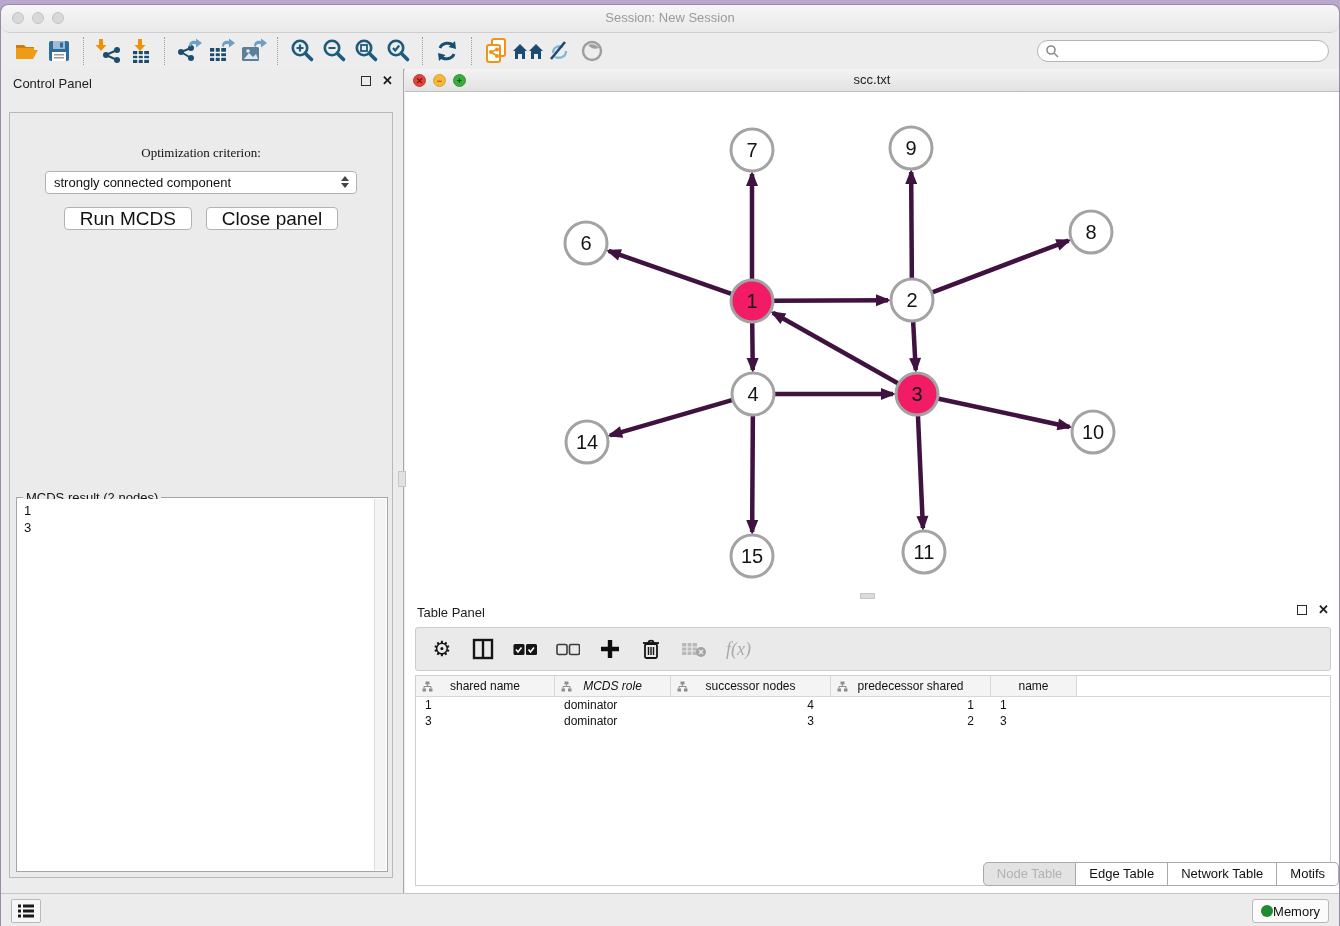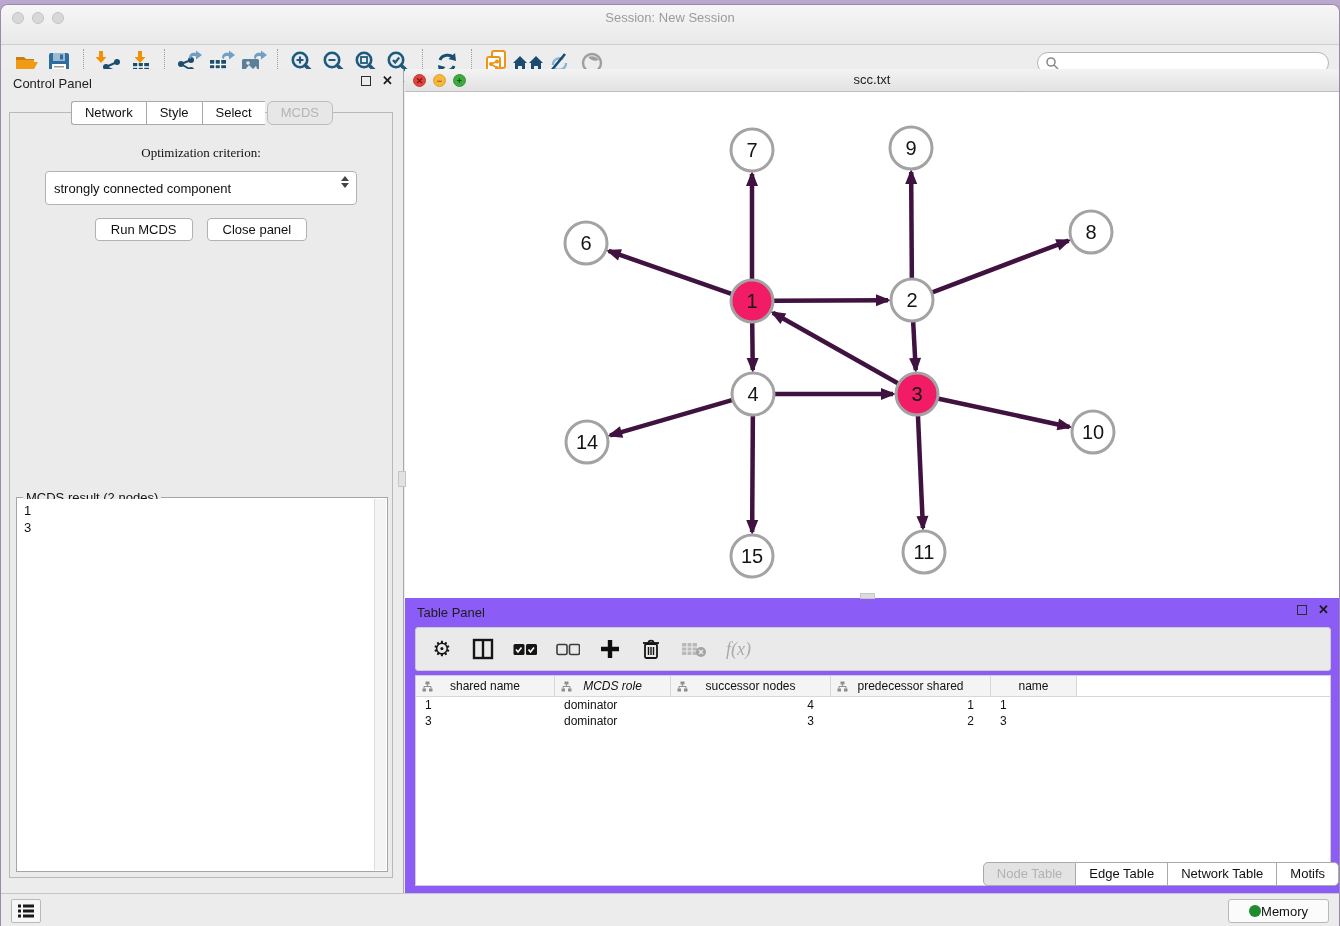--- a/index.html
+++ b/index.html
@@ -4,22 +4,22 @@
 <style>
   * { box-sizing: border-box; margin: 0; padding: 0; }
   html,body { width:1340px; height:926px; overflow:hidden; }
   body { background:#b9a7ce; font-family:"Liberation Sans", sans-serif; position:relative; }
 
   .window { position:absolute; top:4px; left:0; width:1340px; height:922px;
             background:#ececec; border-radius:8px 8px 0 0; overflow:hidden;
             border:1px solid #9a88ad; border-bottom:none; }
 
   
-  .titlebar { height:40px; background:linear-gradient(#f6f6f6,#e9e9e9);
-              border-bottom:1px solid #cfcfcf; position:relative; }
+  .titlebar { height:28px; background:linear-gradient(#f6f6f6,#e9e9e9);
+              border-bottom:1px solid #cfcfcf; position:relative;border-radius:9px; }
   .traffic { position:absolute; top:7px; left:11px; display:flex; gap:8px; }
   .tl { width:12px; height:12px; border-radius:50%; background:#d8d8d8; border:1px solid #c3c3c3; }
   .title-text { text-align:center; line-height:26px; font-size:13px; color:#9b9b9b; }
 
   
   .toolbar { height:37px; background:#ededed; border-bottom:1px solid #c2c2c2;
              display:flex; align-items:center; padding:0 10px; }
   .tb-btn { width:32px; height:30px; display:flex; align-items:center; justify-content:center; }
   .tb-sep { width:1px; height:28px; border-left:1px dotted #9f9f9f; margin:0 8px; }
   .search-wrap { margin-left:auto; position:relative; }
@@ -42,30 +42,30 @@
   .cp-tabs { position:absolute; top:32px; left:0; right:0; display:flex; justify-content:center; z-index:3; }
   .cp-tab { font-size:13px; color:#111; background:#fff; border:1px solid #a9a9a9;
             border-right:none; padding:3px 13px 4px; cursor:default; }
   .cp-tab:first-child { border-radius:3px 0 0 3px; }
   .cp-tab.active { background:#e7e7e7; color:#b4b4b4; border:1px solid #bdbdbd;
                    border-radius:6px; margin-left:2px; }
 
   .cp-body { position:absolute; top:43px; left:8px; right:10px; bottom:15px;
              border:1px solid #b9b9b9; background:#ebebeb; }
   .opt-label { margin-top:32px; text-align:center; font-size:13px; color:#111;font-family:Liberation Serif, serif; }
-  .opt-select { margin:10px auto 0; width:312px; height:34px; background:#fff;
+  .opt-select { margin:10px auto 0; width:312px; height:23px; background:#fff;
                 border:1px solid #b2b2b2; border-radius:4px; display:flex;
                 align-items:center; font-size:13px; color:#111; padding:0 8px; position:relative; }
   .stepper { position:absolute; right:7px; top:4px; display:flex; flex-direction:column; gap:2px; }
   .stepper i { width:0; height:0; border-left:4px solid transparent; border-right:4px solid transparent; }
   .stepper .up   { border-bottom:5px solid #444; }
   .stepper .down { border-top:5px solid #444; }
   .cp-buttons { display:flex; justify-content:center; gap:14px; margin-top:13px; }
   .btn { height:23px; padding:0 15px; background:#fff; border:1px solid #b2b2b2;
-         border-radius:4px; font-size:13px; color:#111; font-family:inherit;text-align:center; }
+         border-radius:4px; font-size:19px; color:#111; font-family:inherit;text-align:center; }
 
   .result-fieldset { position:absolute; left:6px; right:4px; top:384px; bottom:5px;
                      border:1px solid #a5a5a5; background:#fff; }
   .result-legend { position:absolute; top:-8px; left:6px; background:#ebebeb;
                    padding:0 3px; font-size:13px; color:#111; }
   .result-text { position:absolute; inset:1px 13px 1px 1px; background:#fff;
                  font-size:13px; color:#111; line-height:17px; padding:3px 6px;
                  white-space:pre; overflow:hidden; }
   .result-scrollbar { position:absolute; top:1px; bottom:1px; right:1px; width:12px;
                       background:#f4f4f4; border-left:1px solid #ddd; }
@@ -84,21 +84,21 @@
   .nt-zoom  { background:#3daa3d; color:#0e5a0e; border:1px solid #34963a; }
   .net-title { text-align:center; line-height:22px; font-size:13px; color:#222; }
   .net-canvas { position:absolute; top:23px; left:0; right:0; bottom:0; background:#fff; }
 
   .v-splitter-handle { position:absolute; left:-7px; top:402px; width:8px; height:16px;
                        background:#e2e2e2; border:1px solid #c6c6c6; z-index:5; }
   .h-splitter-handle { position:absolute; left:455px; top:524px; width:15px; height:6px;
                        background:#dcdcdc; border:1px solid #c6c6c6; z-index:5; }
 
   
-  .table-panel { position:absolute; top:529px; left:0; right:0; bottom:0; background:#8b5cf6; }
+  .table-panel { position:absolute; top:529px; left:0; right:0; bottom:0; background:#ffffff; }
   .tp-header { height:26px; position:relative; }
   .tp-toolbar { position:absolute; left:10px; right:8px; top:29px; height:44px;
                 background:#eaeaea; border:1px solid #cccccc; border-radius:3px;
                 display:flex; align-items:center; gap:19px; padding:0 15px; }
   .tp-tool { display:flex; align-items:center; justify-content:center; min-width:22px; height:26px; }
   .gear-glyph { font-family:"DejaVu Sans", sans-serif; font-size:21px; color:#151515; line-height:22px; }
   .fx-glyph { font-family:"Liberation Serif", serif; font-style:italic; font-size:18px; color:#aaaaaa; }
 
   .tp-table { position:absolute; left:10px; right:8px; top:77px; height:211px;
               background:#fff; border:1px solid #cfcfcf; overflow:hidden; }
@@ -115,21 +115,21 @@
   .bt-tab:first-child { border-left:1px solid #aaaaaa; border-radius:5px 0 0 5px; }
   .bt-tab:last-child { border-radius:0 5px 5px 0; }
   .bt-tab.active { background:#e3e3e3; color:#b2b2b2; }
 
   
   .status-bar { position:absolute; bottom:0; left:0; right:0; height:33px;
                 background:#ececec; border-top:1px solid #c6c6c6; }
   .list-btn { position:absolute; left:10px; top:5px; width:30px; height:24px;
               background:#f7f7f7; border:1px solid #b9b9b9; border-radius:2px;
               display:flex; align-items:center; justify-content:center; }
-  .memory-btn { position:absolute; right:10px; top:5px; height:24px; padding:0 20px;
+  .memory-btn { position:absolute; right:10px; top:5px; height:24px; padding:0 8px;
                 background:#fbfbfb; border:1px solid #b9b9b9; border-radius:3px;
                 display:flex; align-items:center; gap:0; font-size:13px; color:#111; }
   .mem-dot { width:12px; height:12px; border-radius:50%; background:#1f8a2e; }
 </style>
 </head>
 <body>
 
 <div class="window">
 
   <div class="titlebar">
@@ -292,26 +292,20 @@
   <div class="main">
 
     <div class="control-panel">
       <div class="cp-header">
         <span class="panel-title">Control Panel</span>
         <span class="panel-icons">
           <span class="float-icon"></span>
           <span class="close-icon">✕</span>
         </span>
       </div>
-      <div class="cp-tabs">
-          <div class="cp-tab">Network</div>
-          <div class="cp-tab">Style</div>
-          <div class="cp-tab">Select</div>
-          <div class="cp-tab active">MCDS</div>
-        </div>
       <div class="cp-body">
         <div class="opt-label">Optimization criterion:</div>
         <div class="opt-select">
           <span>strongly connected component</span>
           <span class="stepper">
               <i class="up"></i>
               <i class="down"></i>
             </span>
         </div>
         <div class="cp-buttons">

